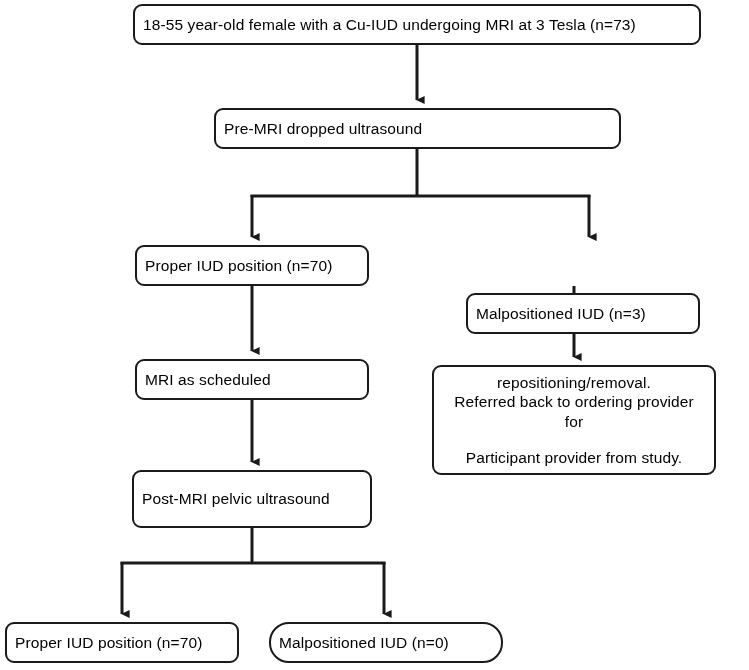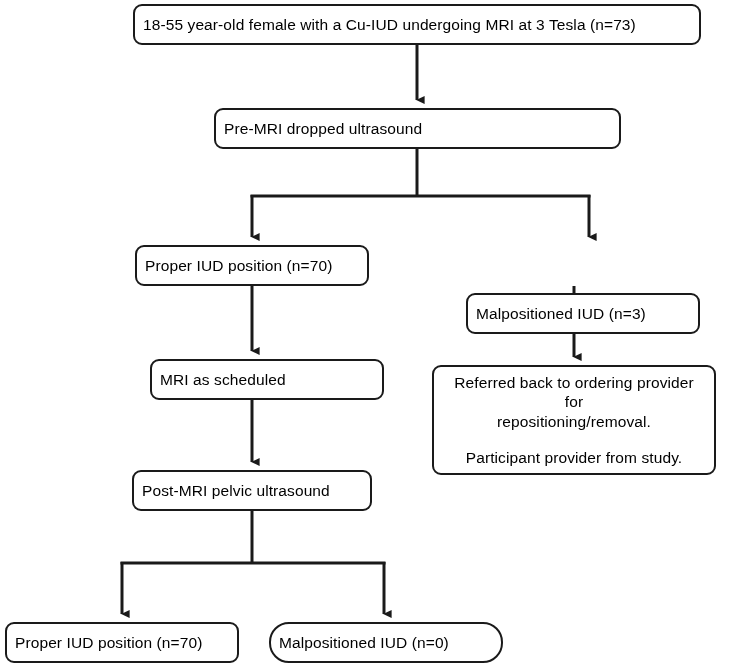--- a/index.html
+++ b/index.html
@@ -55,22 +55,22 @@
   }
   .node.multiline .para-gap {
     height: 17px;
   }
 
   
   #node-enrollment   { left: 133px; top: 4px;   width: 568px; height: 41px; }
   #node-pre-us       { left: 214px; top: 108px; width: 407px; height: 41px; }
   #node-proper-1     { left: 135px; top: 245px; width: 234px; height: 41px; }
   #node-malpos-1     { left: 466px; top: 245px; width: 234px; height: 41px; margin-top: 48px; }
-  #node-mri          { left: 150px; top: 359px; width: 234px; height: 41px; }
-  #node-post-us      { left: 132px; top: 470px; width: 240px; height: 41px; }
+  #node-mri          { left: 135px; top: 359px; width: 234px; height: 41px; }
+  #node-post-us      { left: 132px; top: 470px; width: 240px; height: 58px; }
   #node-referred     { left: 432px; top: 365px; width: 284px; height: 110px; }
   #node-proper-2     { left: 5px;   top: 622px; width: 234px; height: 41px; }
   #node-malpos-2     { left: 269px; top: 622px; width: 234px; height: 41px; border-radius: 20px; }
 </style>
 </head>
 <body>
 
 <div id="flowchart-root">
 
   <svg id="connector-layer" viewBox="0 0 749 670" width="749" height="670" xmlns="http://www.w3.org/2000/svg">
@@ -129,22 +129,22 @@
 
   <div class="node" id="node-mri">
     <span class="node-text">MRI as scheduled</span>
   </div>
 
   <div class="node" id="node-post-us">
     <span class="node-text">Post-MRI pelvic ultrasound</span>
   </div>
 
   <div class="node multiline" id="node-referred">
+    <span class="node-text">repositioning/removal.</span>
     <span class="node-text">Referred back to ordering provider for</span>
-    <span class="node-text">repositioning/removal.</span>
     <span class="para-gap"></span>
     <span class="node-text">Participant provider from study.</span>
   </div>
 
   <div class="node" id="node-proper-2">
     <span class="node-text">Proper IUD position (n=70)</span>
   </div>
 
   <div class="node" id="node-malpos-2">
     <span class="node-text">Malpositioned IUD (n=0)</span>

